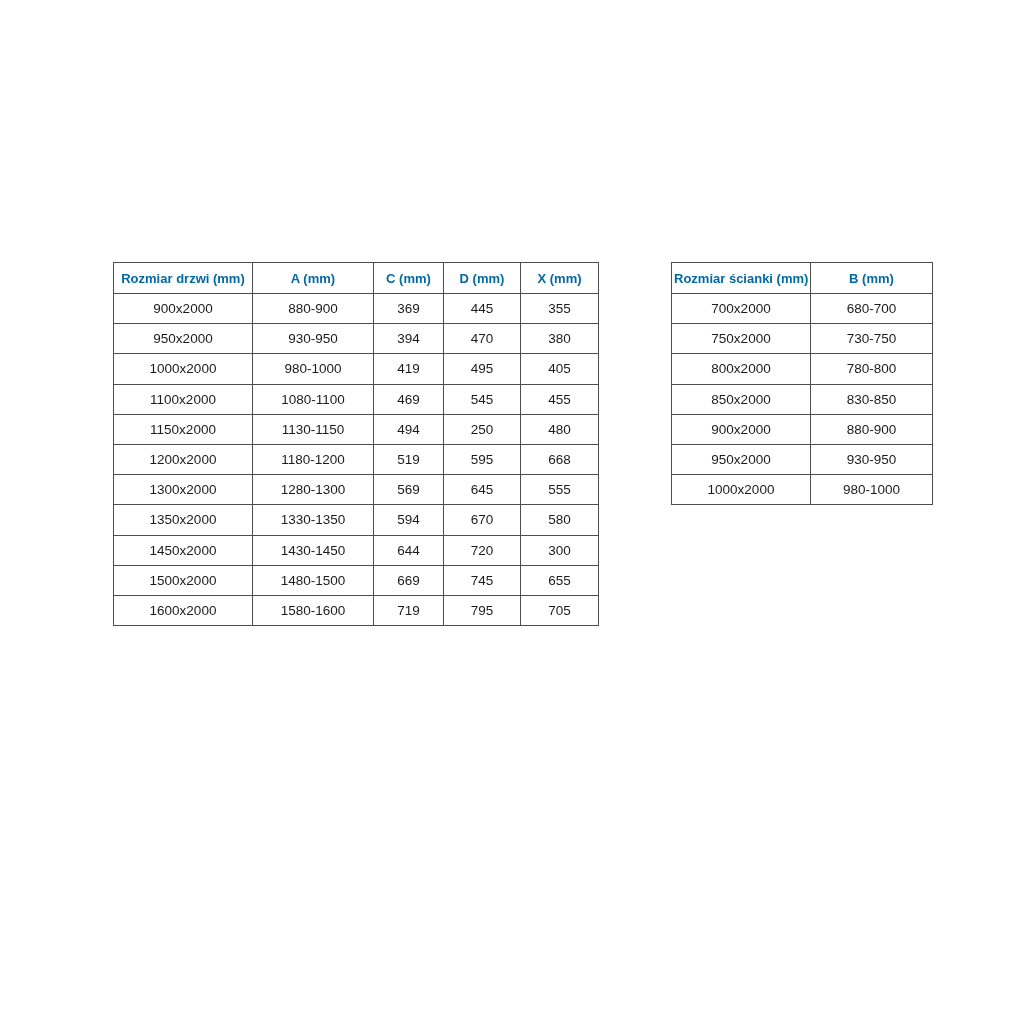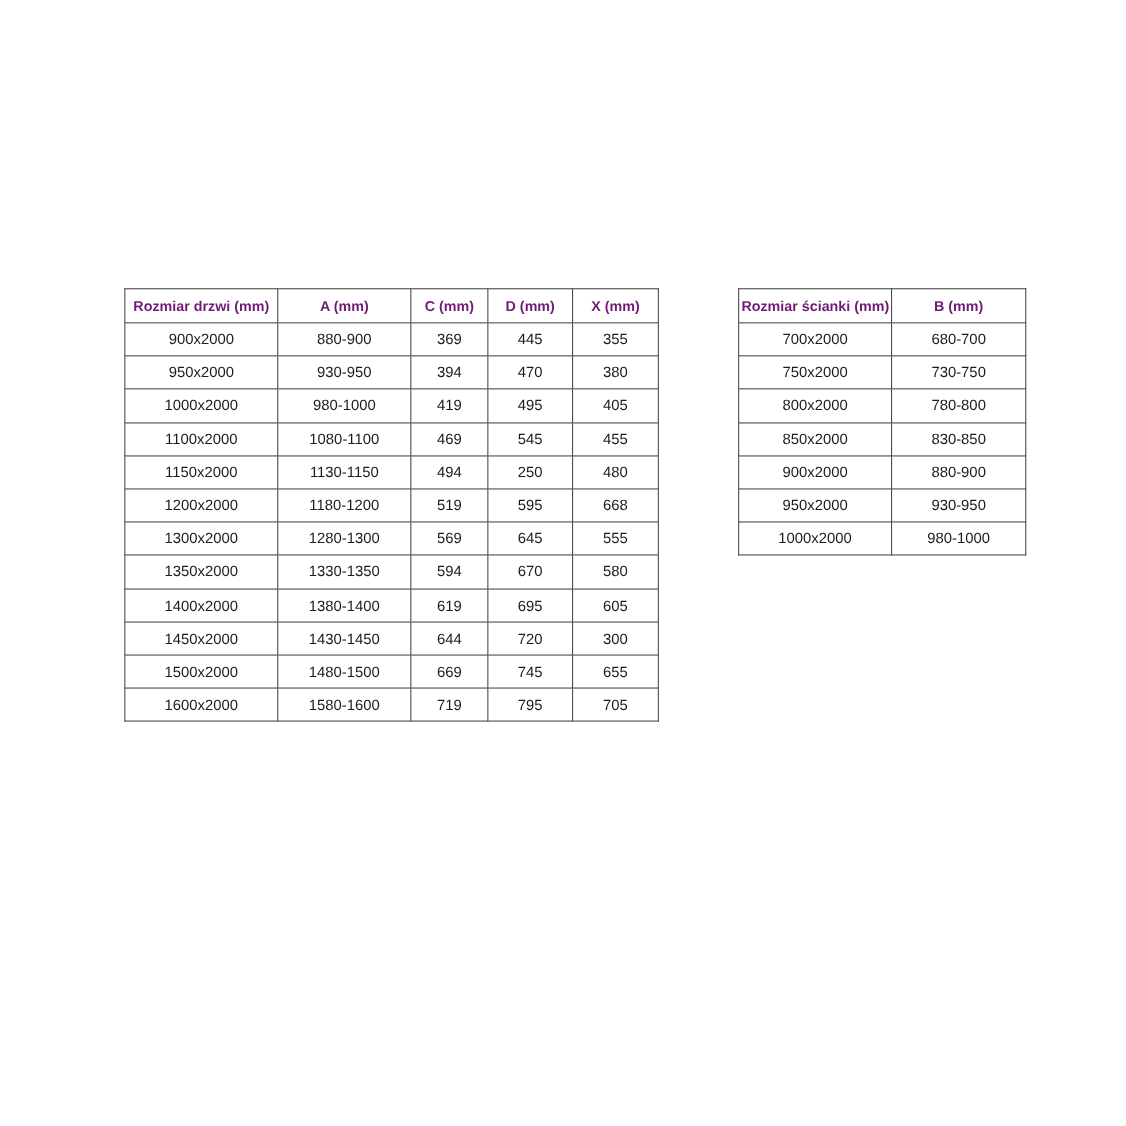--- a/index.html
+++ b/index.html
@@ -24,21 +24,21 @@
     border: 1px solid #4d4d4d;
     text-align: center;
     vertical-align: middle;
     padding: 0 2px;
     overflow: hidden;
     white-space: nowrap;
   }
   .spec-table th {
     font-size: 13px;
     font-weight: 700;
-    color: #701a75;
+    color: #0369a1;
     height: 30px;
   }
   .spec-table td {
     font-size: 13.5px;
     font-weight: 400;
     color: #1c1c1c;
     height: 29.2px;
   }
   #doors-table {
     left: 113px;
@@ -122,27 +122,20 @@
       <td>555</td>
     </tr>
     <tr>
       <td>1350x2000</td>
       <td>1330-1350</td>
       <td>594</td>
       <td>670</td>
       <td>580</td>
     </tr>
     <tr>
-      <td>1400x2000</td>
-      <td>1380-1400</td>
-      <td>619</td>
-      <td>695</td>
-      <td>605</td>
-    </tr>
-    <tr>
       <td>1450x2000</td>
       <td>1430-1450</td>
       <td>644</td>
       <td>720</td>
       <td>300</td>
     </tr>
     <tr>
       <td>1500x2000</td>
       <td>1480-1500</td>
       <td>669</td>

